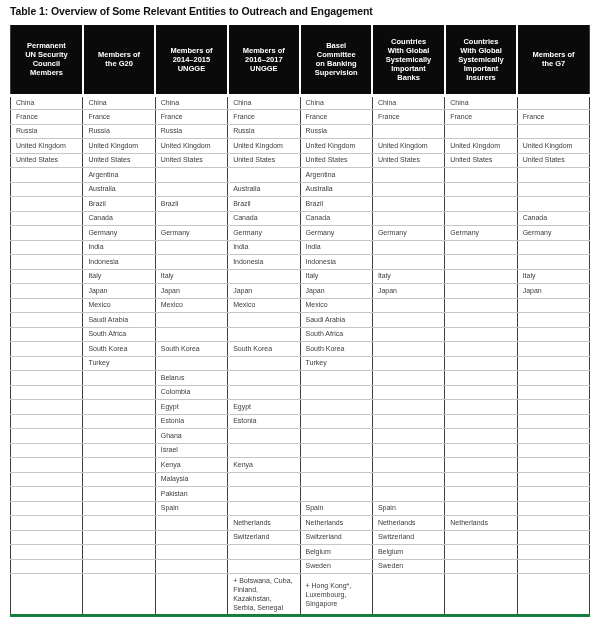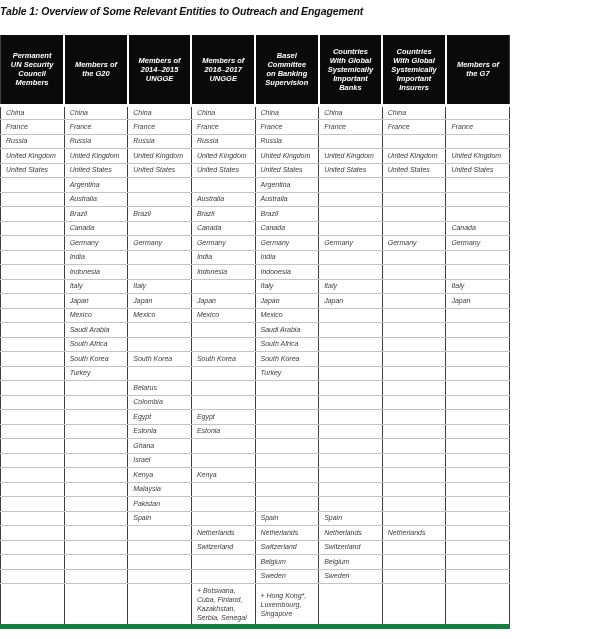--- a/index.html
+++ b/index.html
@@ -7,38 +7,37 @@
     padding: 0;
     background: #ffffff;
   }
   body {
     width: 600px;
     height: 639px;
     font-family: "Liberation Sans", sans-serif;
     overflow: hidden;
   }
   .page {
-    padding: 5px 10px 0 0;
-    font-style: italic;
+    padding: 5px 10px 0 10px;
   }
   .title {
     font-size: 10.5px;
     font-weight: bold;
     color: #111111;
     margin: 0;
     letter-spacing: -0.1px;
   }
   table.entities-table {
     border-collapse: collapse;
     table-layout: fixed;
-    width: 510px;
-    margin-top: 18px;
+    width: 580px;
+    margin-top: 8px;
     border-left: 1.4px solid #3f3f3f;
     border-right: 1.4px solid #3f3f3f;
-    border-bottom: 5px solid #15803d;
+    border-bottom: 3px solid #15803d;
   }
   thead tr {
     height: 70px;
   }
   th {
     background: #0a0a0a;
     color: #ffffff;
     font-size: 7.5px;
     line-height: 9px;
     font-weight: bold;

